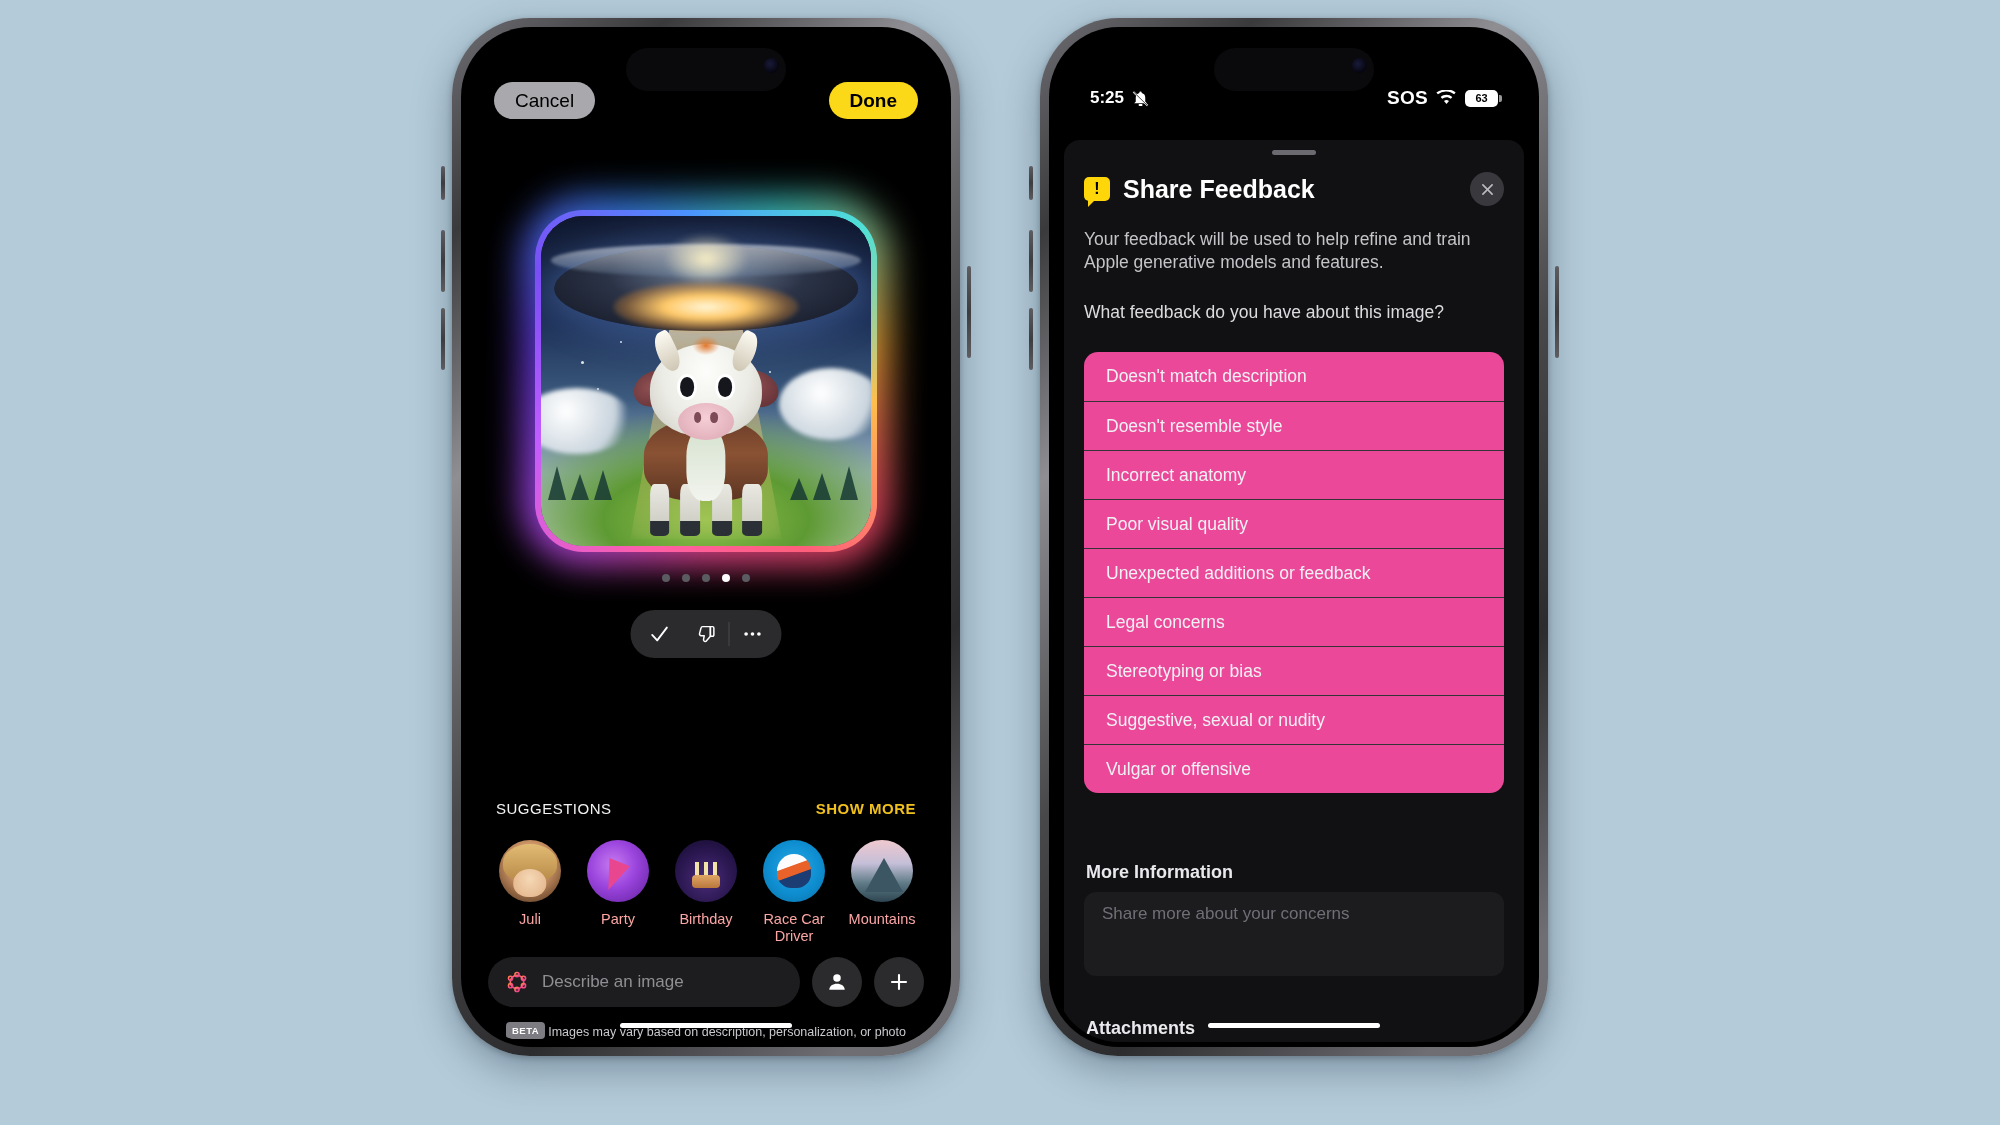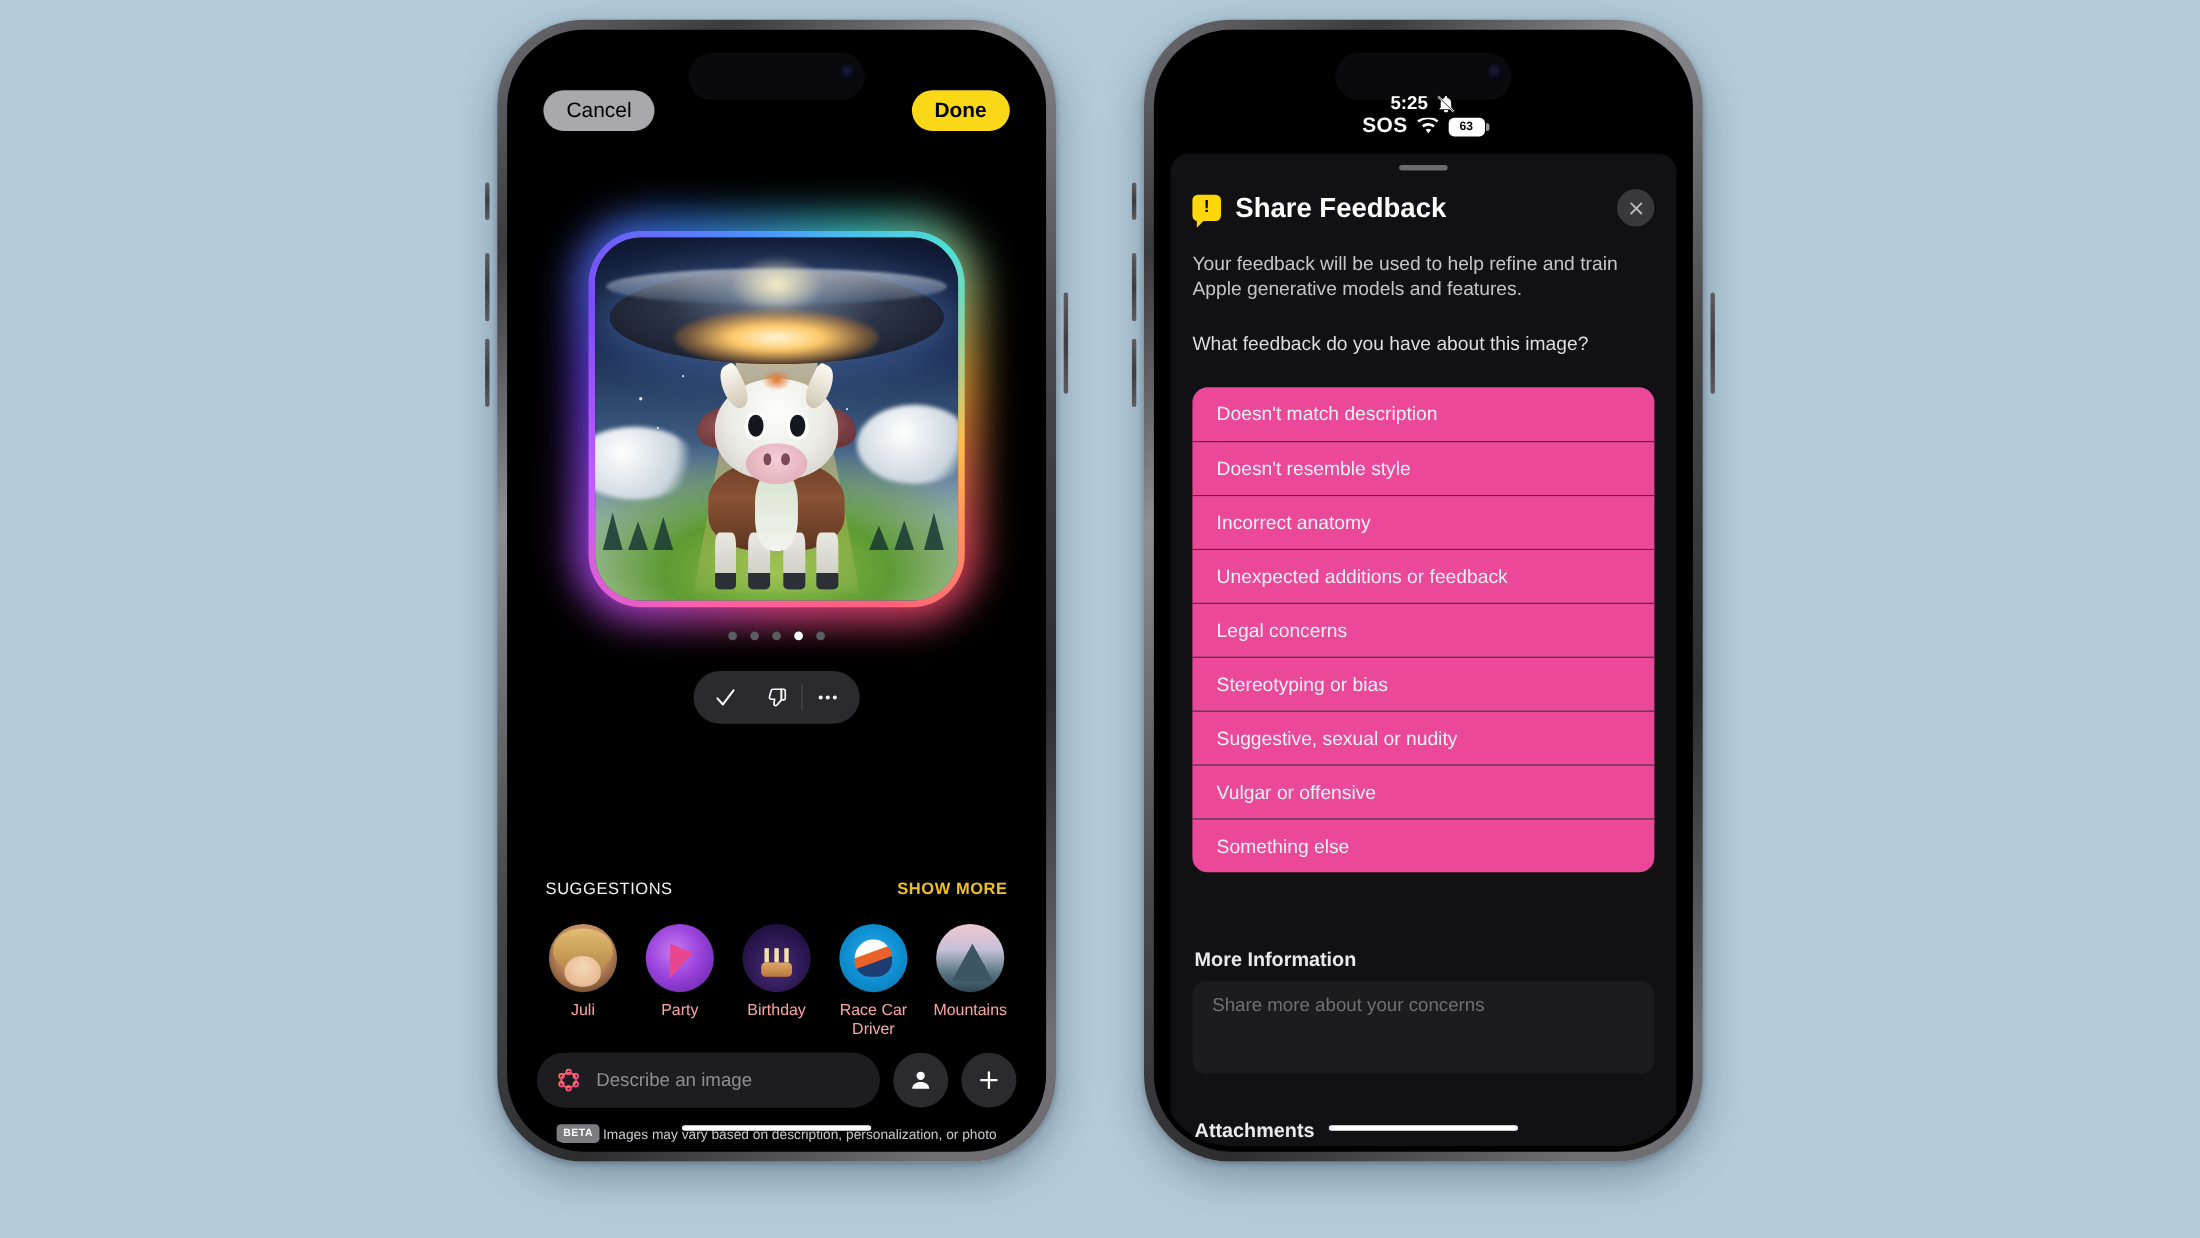--- a/index.html
+++ b/index.html
@@ -320,21 +320,21 @@
   }
   .home-ind {
     position:absolute; bottom:14px; left:50%; transform:translateX(-50%);
     width:172px; height:5px; border-radius:3px; background:#fff;
   }
 
   
   .statusbar {
     position:absolute; top:52px; left:0; right:0; height:28px;
     display:flex; align-items:center; justify-content:space-between;
-    padding:0 36px; color:#fff; font-size:17px; font-weight:600;flex-direction:column;
+    padding:0 36px; color:#fff; font-size:17px; font-weight:600;
   }
   .sb-left { display:flex; align-items:center; gap:7px; }
   .sb-right { display:flex; align-items:center; gap:8px; }
   .sos { font-size:19px; font-weight:700; letter-spacing:.3px; }
   .batt {
     width:33px; height:17px; border-radius:5px; background:#fff;
     display:flex; align-items:center; justify-content:center;
     color:#000; font-size:11px; font-weight:700; position:relative;
   }
   .batt:after {
@@ -638,26 +638,26 @@
             </div>
           </div>
 
           <div class="sheet-desc">Your feedback will be used to help refine and train Apple generative models and features.</div>
           <div class="sheet-q">What feedback do you have about this image?</div>
 
           <div class="opt-list">
             <div class="opt">Doesn't match description</div>
             <div class="opt">Doesn't resemble style</div>
             <div class="opt">Incorrect anatomy</div>
+            <div class="opt">Poor visual quality</div>
             <div class="opt">Unexpected additions or feedback</div>
             <div class="opt">Legal concerns</div>
             <div class="opt">Stereotyping or bias</div>
             <div class="opt">Suggestive, sexual or nudity</div>
             <div class="opt">Vulgar or offensive</div>
-            <div class="opt">Something else</div>
           </div>
 
           <div class="more-info-label">More Information</div>
           <div class="more-box">
             <span>Share more about your concerns</span>
           </div>
 
           <div class="attach-label">Attachments</div>
 
         </div>

